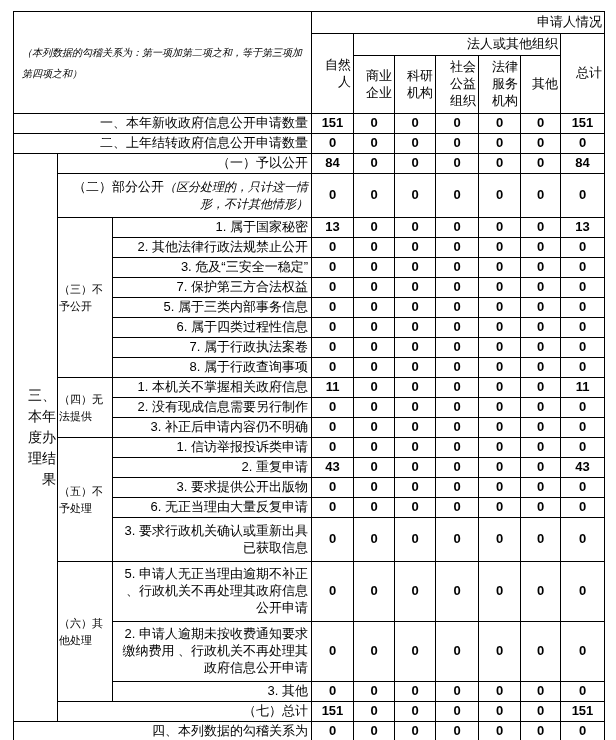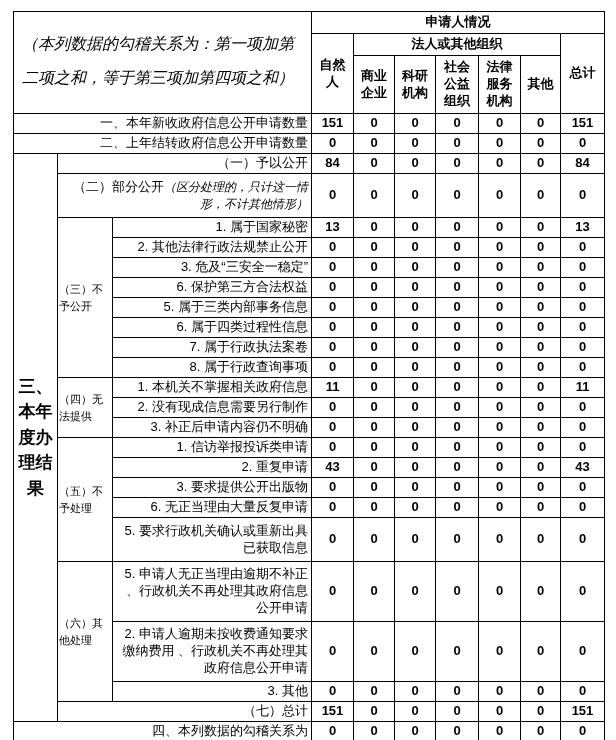--- a/index.html
+++ b/index.html
@@ -6,24 +6,24 @@
   body{font-family:"Liberation Sans",sans-serif;color:#000;}
   table{border-collapse:collapse;table-layout:fixed;margin:11px 0 0 13px;width:591px;}
   td,th{border:1px solid #000;font-size:13px;font-weight:400;color:#000;padding:1px 3px;
         vertical-align:middle;line-height:1.3;overflow:hidden;}
   thead tr.hr1{height:22px;}
   thead tr.hr2{height:22px;}
   thead tr.hr3{height:58px;}
   tbody tr{height:20px;}
   tbody tr.h44{height:44px;}
   tbody tr.h60{height:60px;}
-  .hdr{text-align:center;word-break:break-all;padding:1px 2px;font-weight:bold;}
-  .corner{font-style:italic;font-size:16px;line-height:2.1;padding:4px 8px;text-align:left;font-family:Liberation Mono, monospace;}
+  .hdr{text-align:right;word-break:break-all;padding:1px 2px;}
+  .corner{font-style:italic;font-size:10px;line-height:2.1;padding:4px 8px;text-align:left;}
   .lbl{text-align:right;}
-  .sec{text-align:center;word-break:break-all;font-size:17px;padding:1px;line-height:1.5;font-weight:bold;}
+  .sec{text-align:right;word-break:break-all;font-size:14px;padding:1px;line-height:1.5;}
   .grp{text-align:left;word-break:break-all;font-size:11px;padding:2px 1px;line-height:1.5;}
   .v{text-align:center;font-weight:700;padding:0;}
   .it{font-style:italic;font-size:12px;}
 </style>
 </head>
 <body>
 
 <table>
 <colgroup>
   <col style="width:44px">
@@ -122,21 +122,21 @@
     <td class="lbl">3. 危及“三安全一稳定”</td>
     <td class="v">0</td>
     <td class="v">0</td>
     <td class="v">0</td>
     <td class="v">0</td>
     <td class="v">0</td>
     <td class="v">0</td>
     <td class="v">0</td>
   </tr>
   <tr>
-    <td class="lbl">6. 保护第三方合法权益</td>
+    <td class="lbl">7. 保护第三方合法权益</td>
     <td class="v">0</td>
     <td class="v">0</td>
     <td class="v">0</td>
     <td class="v">0</td>
     <td class="v">0</td>
     <td class="v">0</td>
     <td class="v">0</td>
   </tr>
   <tr>
     <td class="lbl">5. 属于三类内部事务信息</td>
@@ -244,21 +244,21 @@
     <td class="lbl">6. 无正当理由大量反复申请</td>
     <td class="v">0</td>
     <td class="v">0</td>
     <td class="v">0</td>
     <td class="v">0</td>
     <td class="v">0</td>
     <td class="v">0</td>
     <td class="v">0</td>
   </tr>
   <tr class="h44">
-    <td class="lbl">5. 要求行政机关确认或重新出具已获取信息</td>
+    <td class="lbl">3. 要求行政机关确认或重新出具已获取信息</td>
     <td class="v">0</td>
     <td class="v">0</td>
     <td class="v">0</td>
     <td class="v">0</td>
     <td class="v">0</td>
     <td class="v">0</td>
     <td class="v">0</td>
   </tr>
   <tr class="h60">
     <td class="grp" rowspan="3">（六）其他处理</td>

